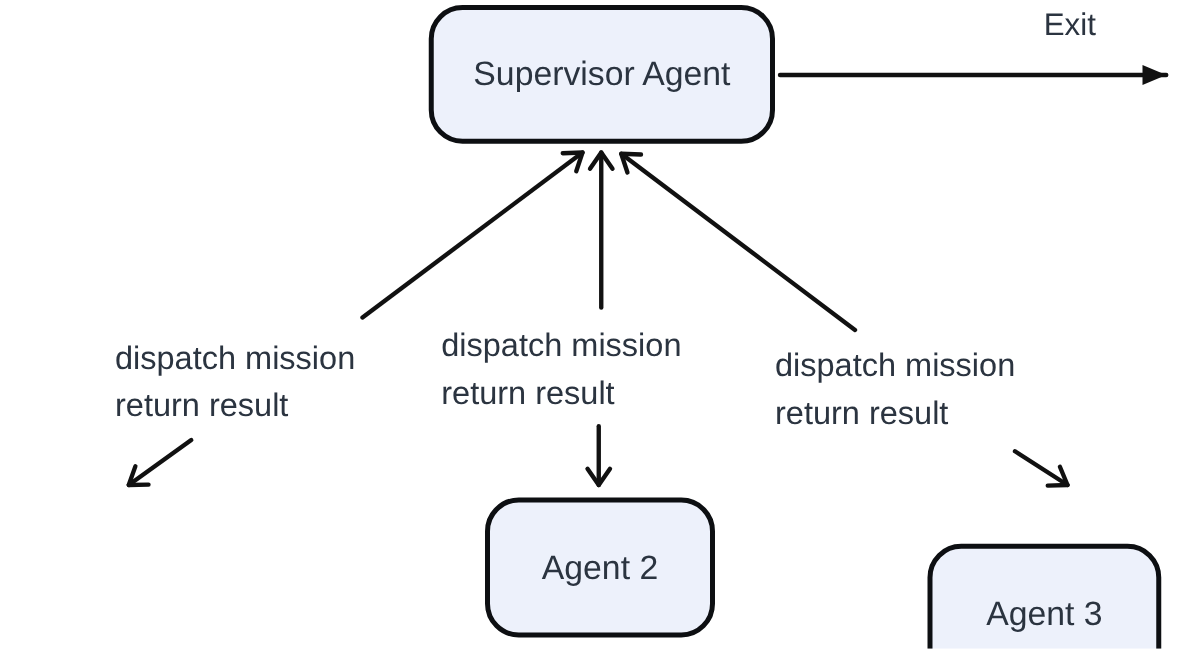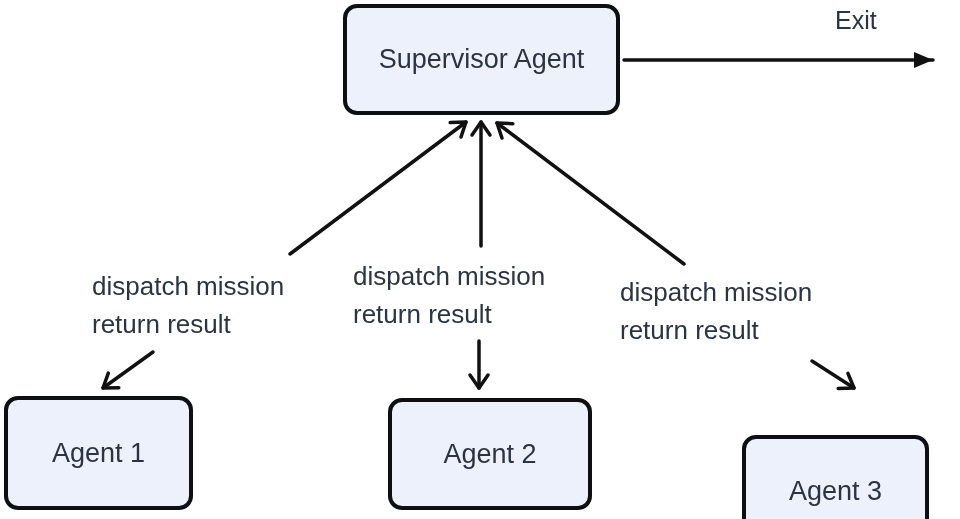--- a/index.html
+++ b/index.html
@@ -41,29 +41,29 @@
     fill: var(--arrow, #111111);
     stroke: none;
   }
   .node {
     position: absolute;
     display: flex;
     align-items: center;
     justify-content: center;
     background: var(--node-fill, #edf1fb);
     border: 4px solid var(--node-border, #0d0f12);
-    border-radius: 14px;
+    border-radius: 27px;
     color: var(--text, #2b3440);
     font-size: 27px;
     box-sizing: border-box;
     text-align: center;
   }
   .node-supervisor { left: 343px; top: 4px;   width: 277px; height: 111px; }
   .node-agent1     { left: 4px;   top: 396px; width: 189px; height: 114px; }
-  .node-agent2     { left: 388px; top: 398px; width: 204px; height: 112px; }
+  .node-agent2     { left: 388px; top: 398px; width: 184px; height: 112px; }
   .node-agent3     { left: 742px; top: 395px; width: 187px; height: 113px; margin-top: 40px; }
   .edge-label {
     position: absolute;
     width: 260px;
     font-size: 26px;
     line-height: 38px;
     color: var(--text, #2b3440);
     white-space: nowrap;
   }
   .edge-label-1 { left: 92px;  top: 267px; }
@@ -102,23 +102,20 @@
     <line class="edge" x1="479" y1="341" x2="479" y2="388" marker-end="url(#vee)"></line>
 
     <line class="edge" x1="684" y1="264" x2="497" y2="123" marker-end="url(#vee)"></line>
     <line class="edge" x1="812" y1="361" x2="854" y2="388" marker-end="url(#vee)"></line>
   </svg>
 
   <div class="node node-supervisor">
     <span>Supervisor Agent</span>
   </div>
 
-  <div class="node node-agent1">
-    <span>Agent 1</span>
-  </div>
 
   <div class="node node-agent2">
     <span>Agent 2</span>
   </div>
 
   <div class="node node-agent3">
     <span>Agent 3</span>
   </div>
 
   <div class="edge-label edge-label-1">

